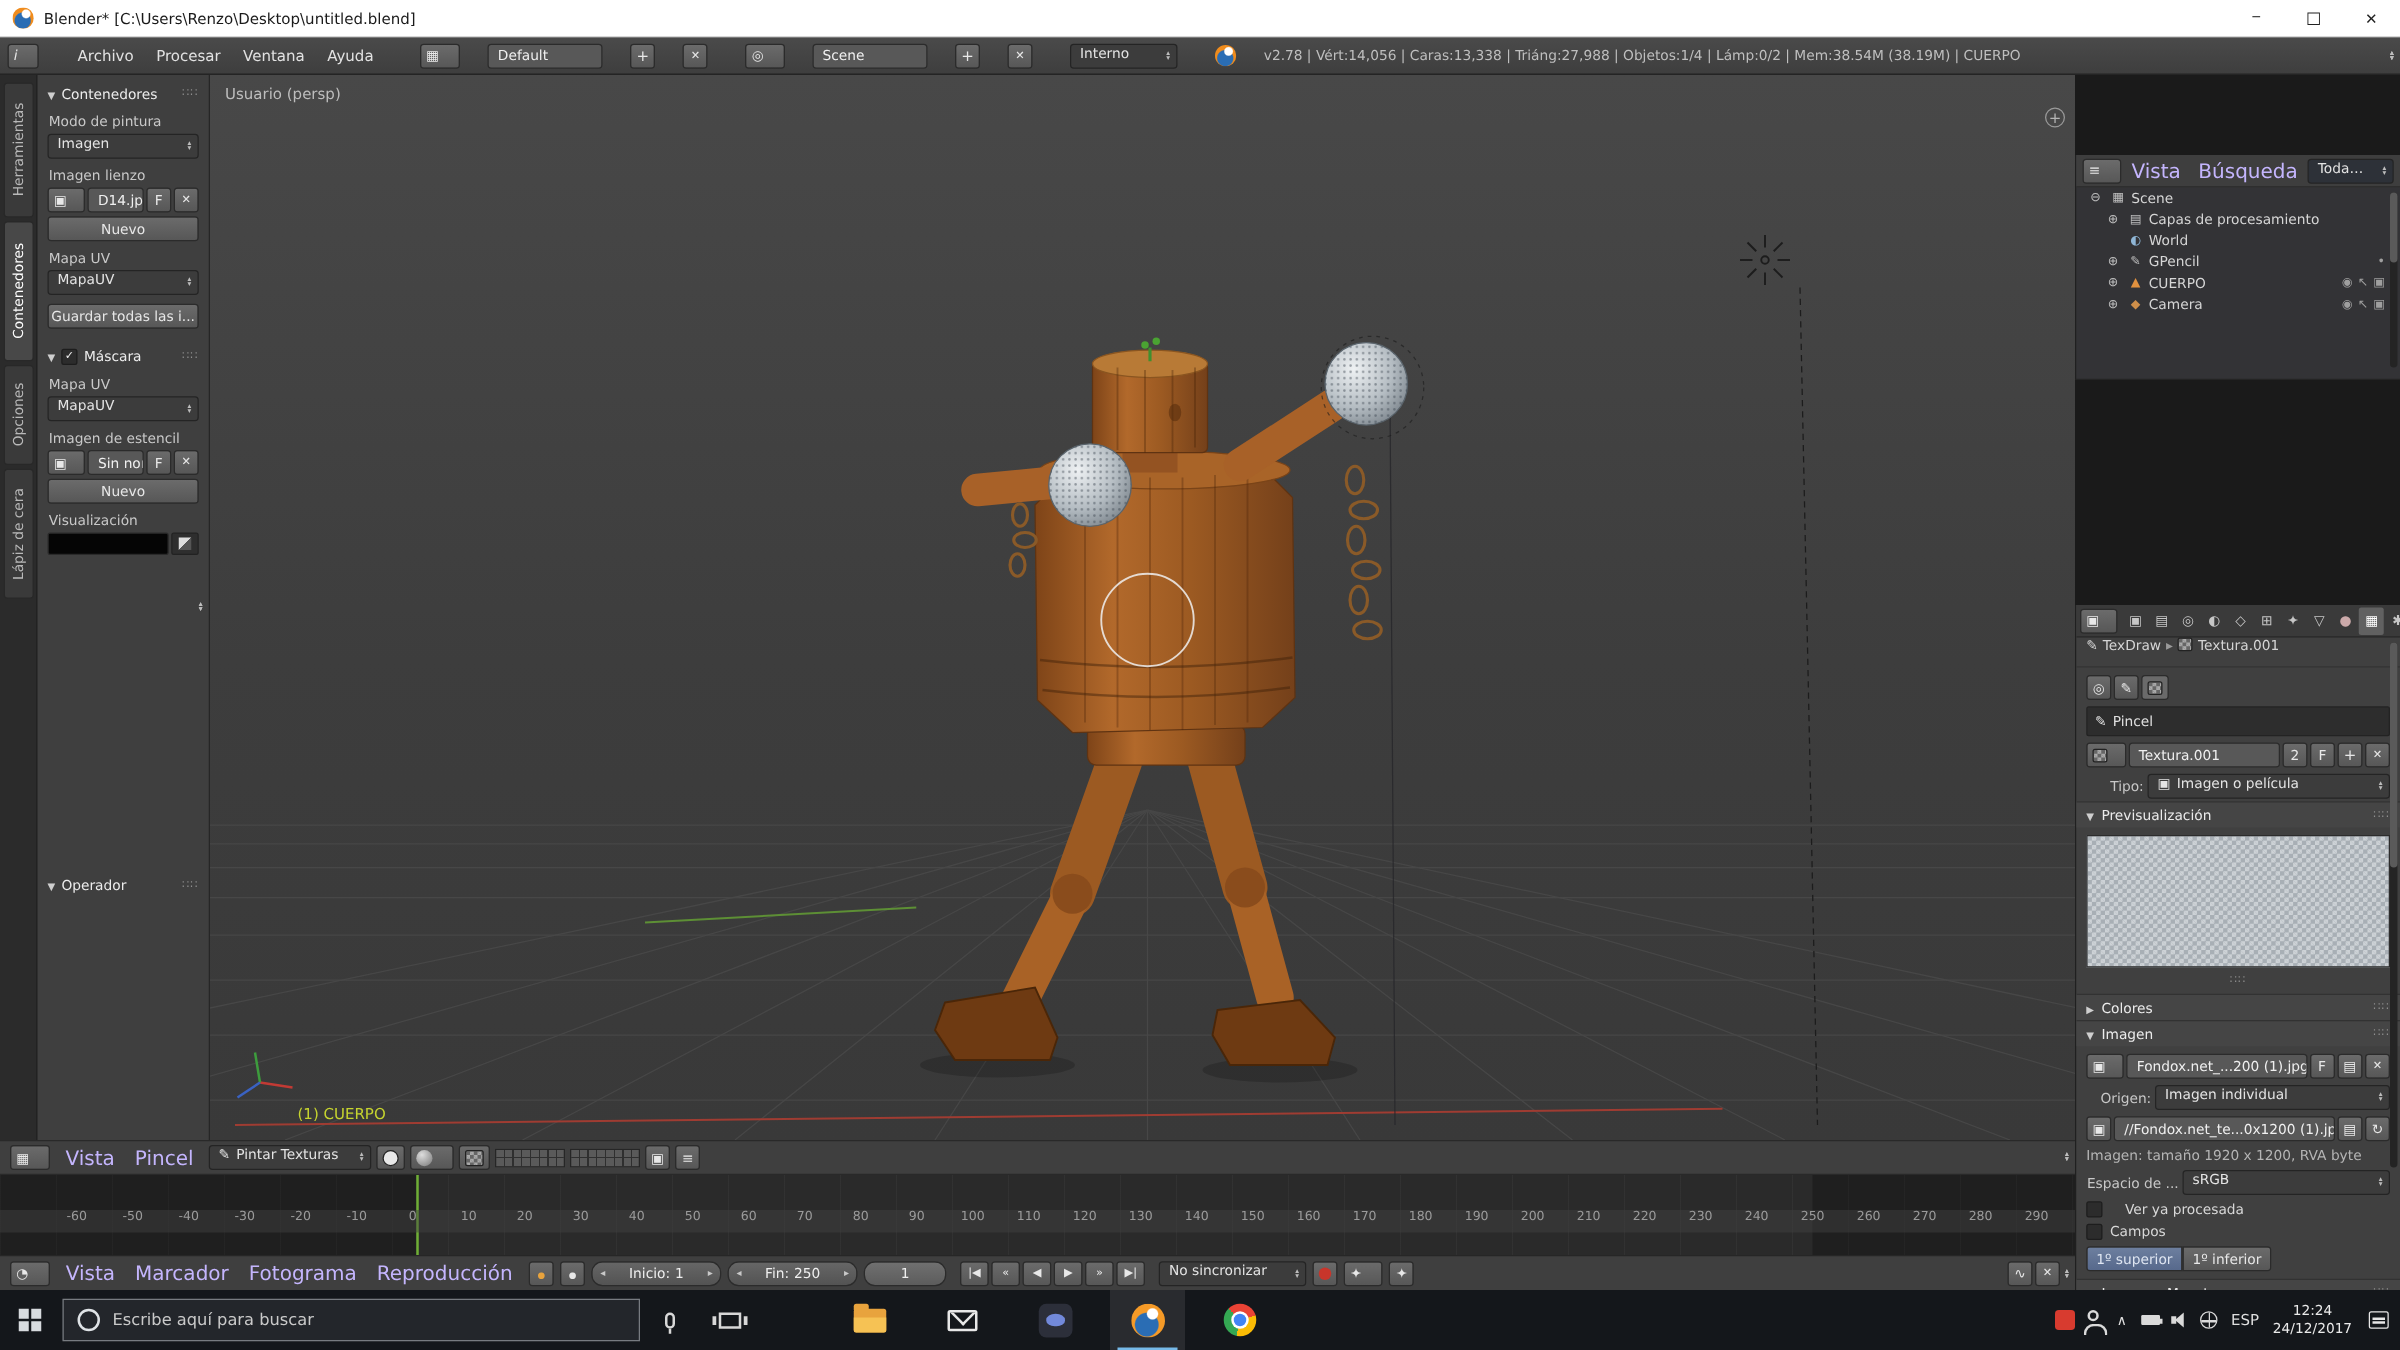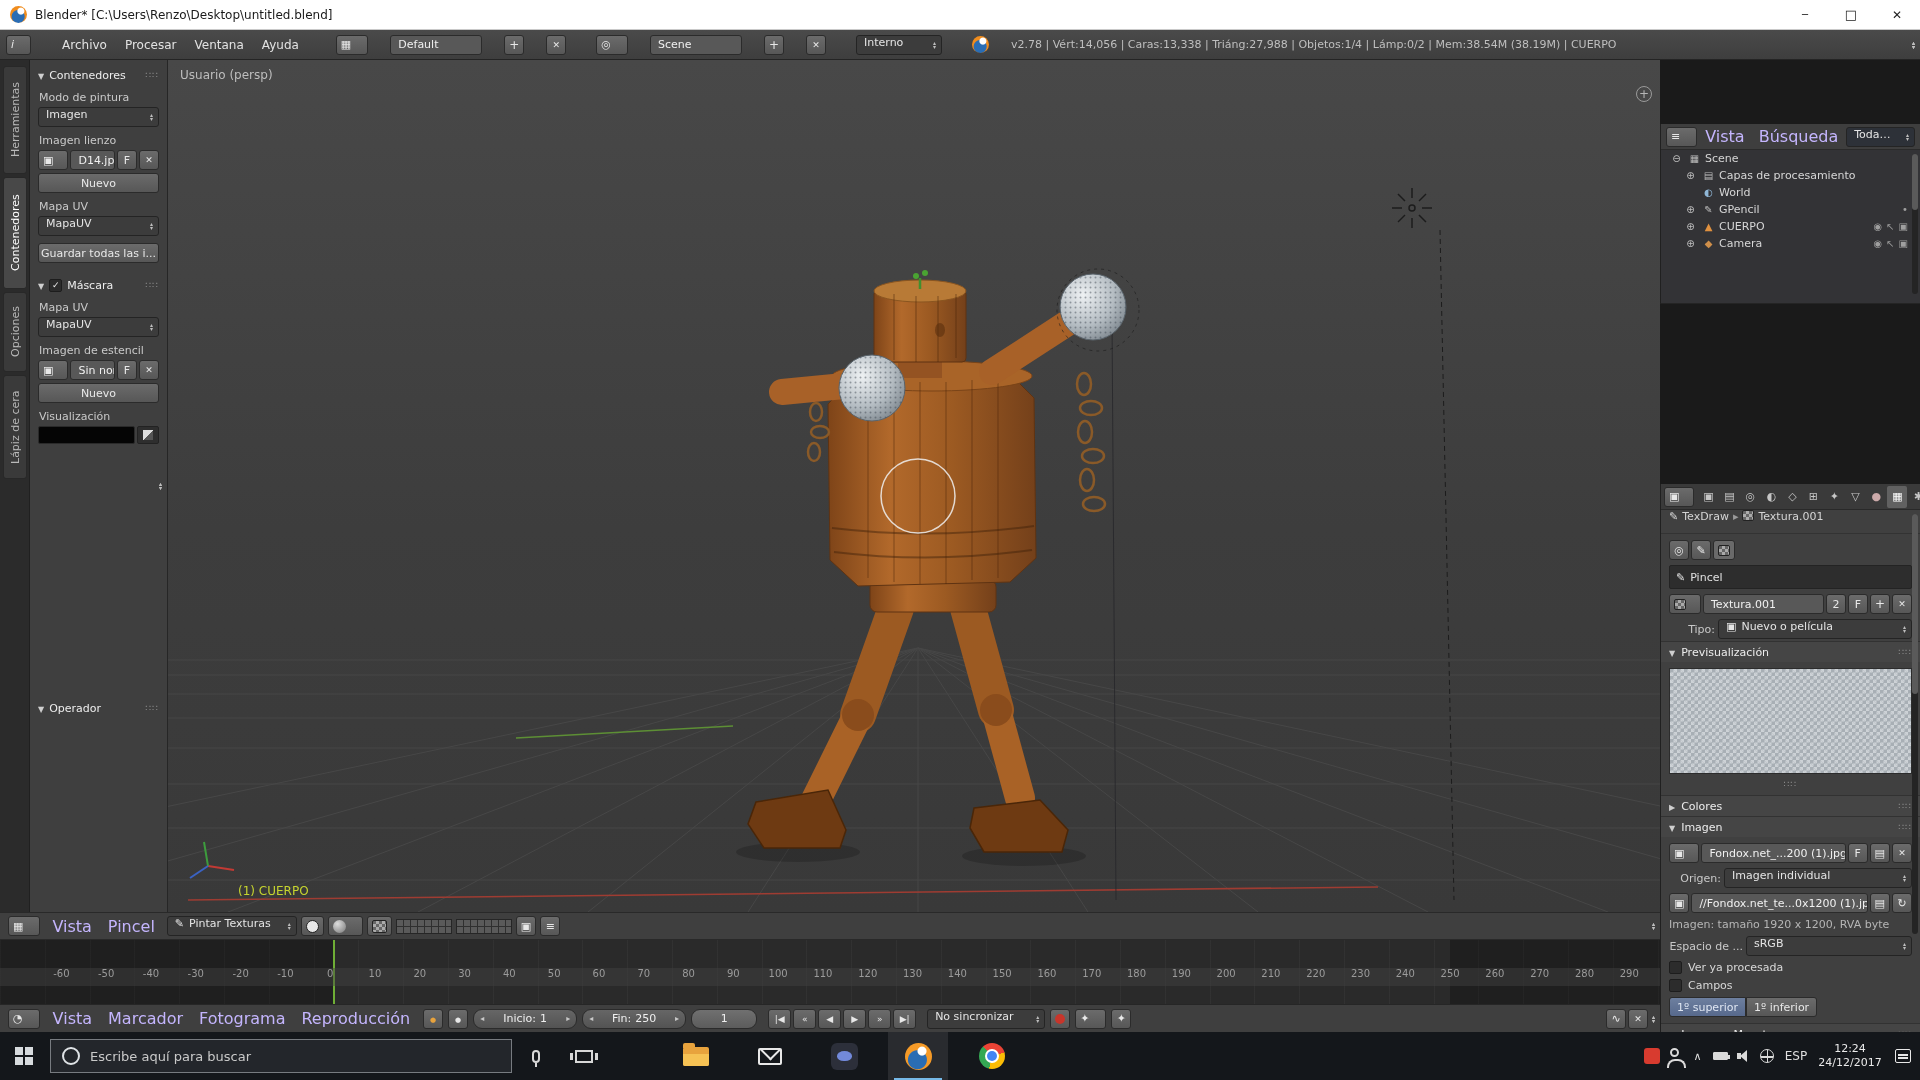--- a/index.html
+++ b/index.html
@@ -686,21 +686,21 @@
         <div class="field flex1">Textura.001</div>
         <div class="btn sm">2</div>
         <div class="btn sm">F</div>
         <div class="btn sm plusbtn"></div>
         <div class="btn sm xbtn"></div>
       </div>
       <div class="prow">
         <span class="plabel" style="width:46px;text-align:right">Tipo:</span>
         <div class="mdd darr flex1">
             <span class="gi gi-img"></span>
-            <span>Nuevo o película</span>
+            <span>Imagen o película</span>
           </div>
       </div>
     </div>
     <div class="ppanel-h">
         <span class="tri-o"></span>
         <span>Previsualización</span>
         <span class="grip" style="margin-left:auto"></span>
       </div>
     <div class="pbody">
         <div class="prev"></div>
@@ -746,21 +746,21 @@
             <span class="gi gi-refresh"></span>
           </div>
       </div>
       <div class="infotext">Imagen: tamaño 1920 x 1200, RVA byte</div>
       <div class="prow">
         <span class="plabel" style="width:74px;text-align:right">Espacio de ...</span>
         <div class="mdd darr flex1">
             <span>sRGB</span>
           </div>
       </div>
-      <div class="prow" style="gap:6px">
+      <div class="prow" style="gap:18px">
           <span class="cb"></span>
           <span>Ver ya procesada</span>
         </div>
       <div class="prow" style="gap:6px">
           <span class="cb"></span>
           <span>Campos</span>
         </div>
       <div class="prow" style="gap:0">
         <div class="btn selblue flex1" style="border-radius:3px 0 0 3px;color:#dfe6f2">1º superior</div>
         <div class="btn flex1" style="border-radius:0 3px 3px 0">1º inferior</div>

